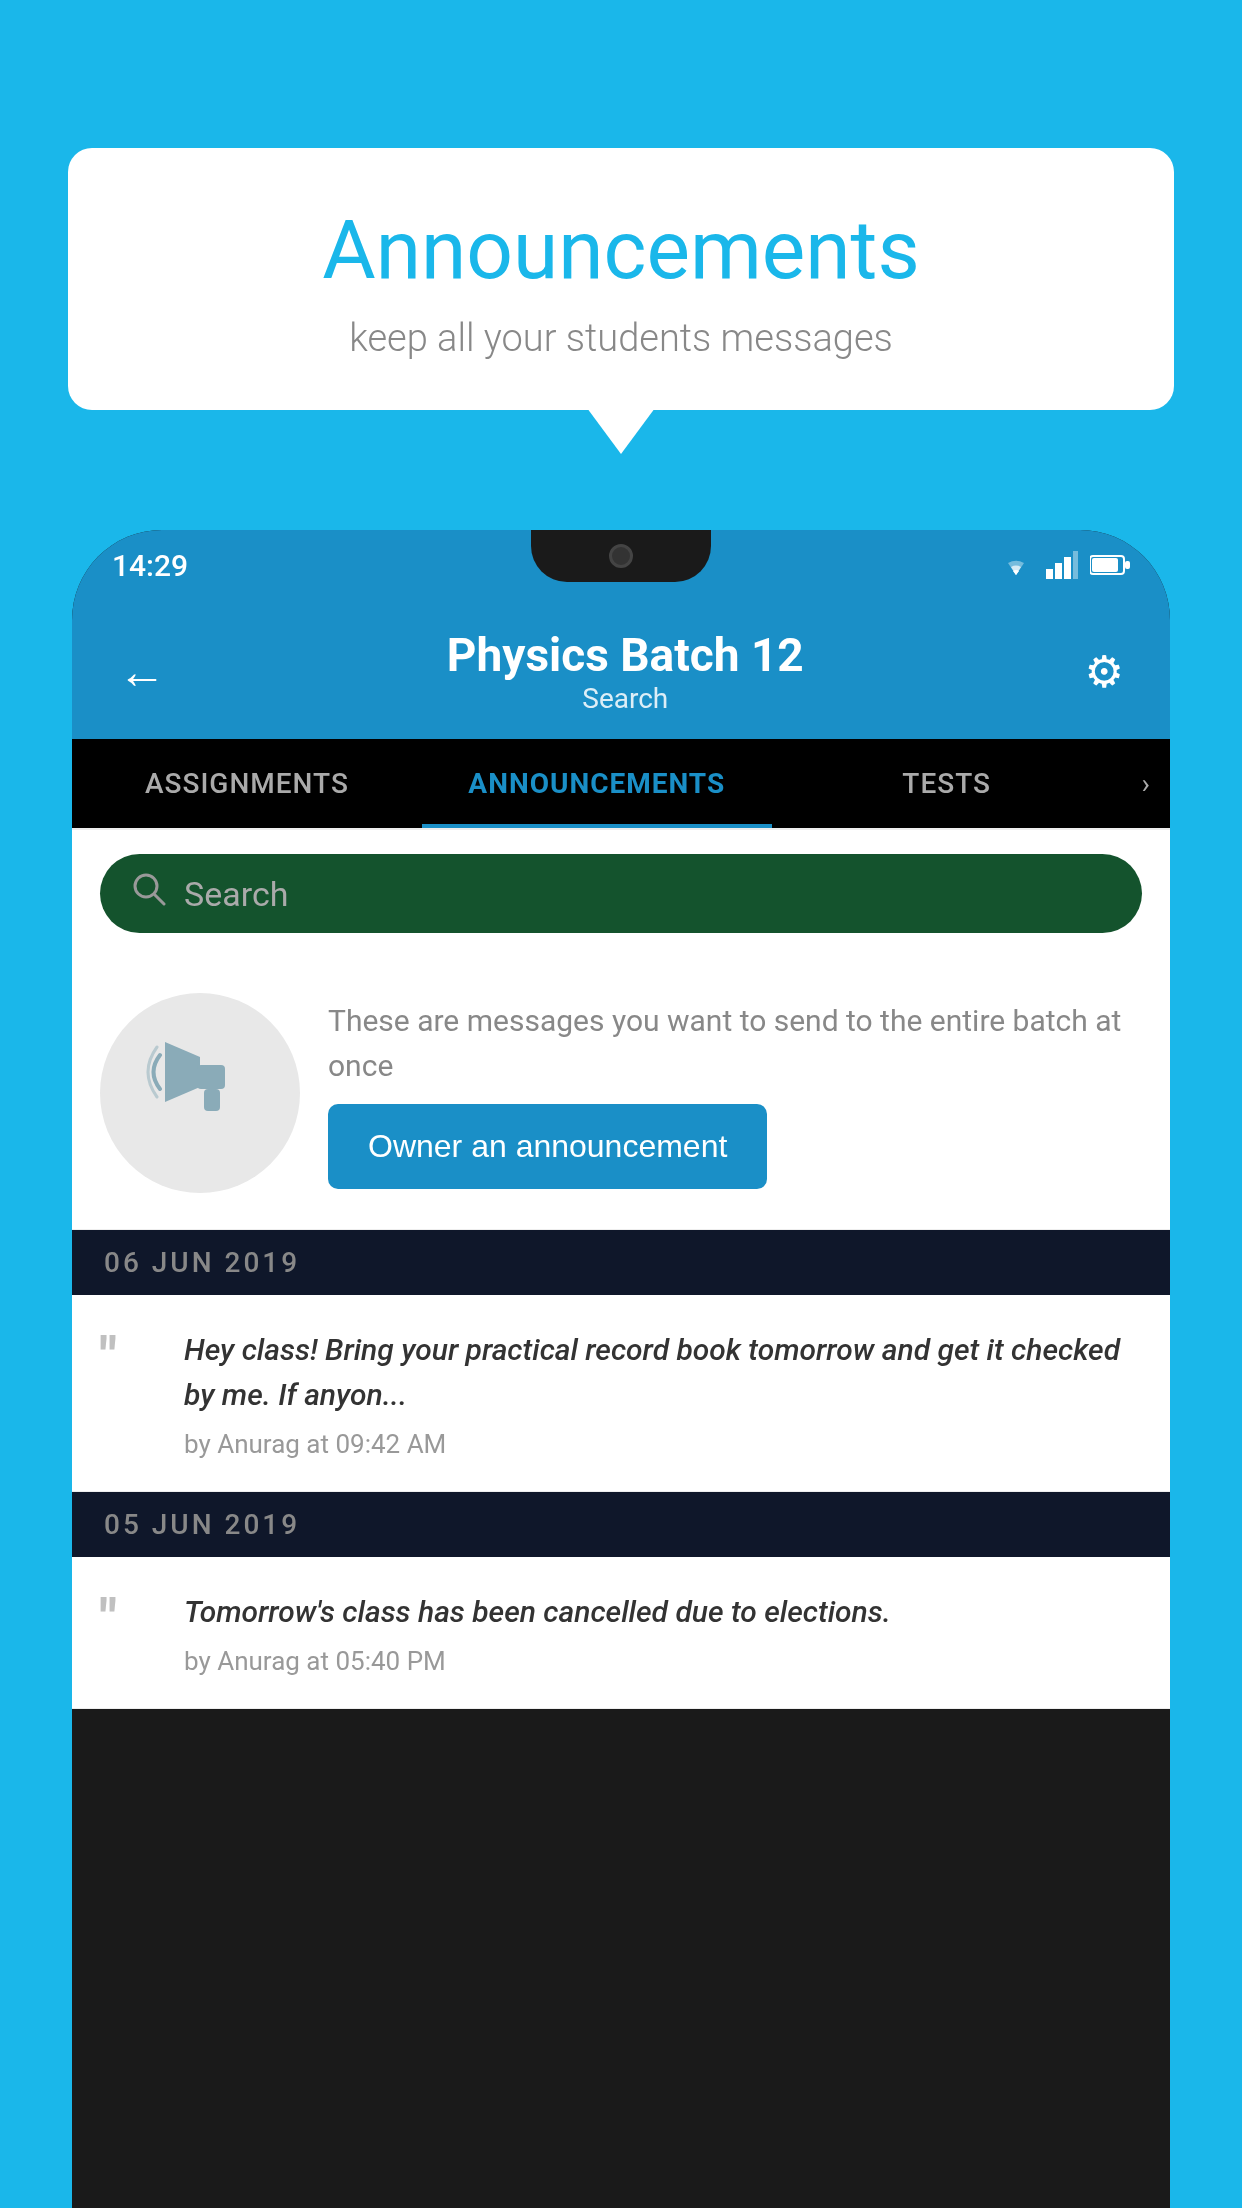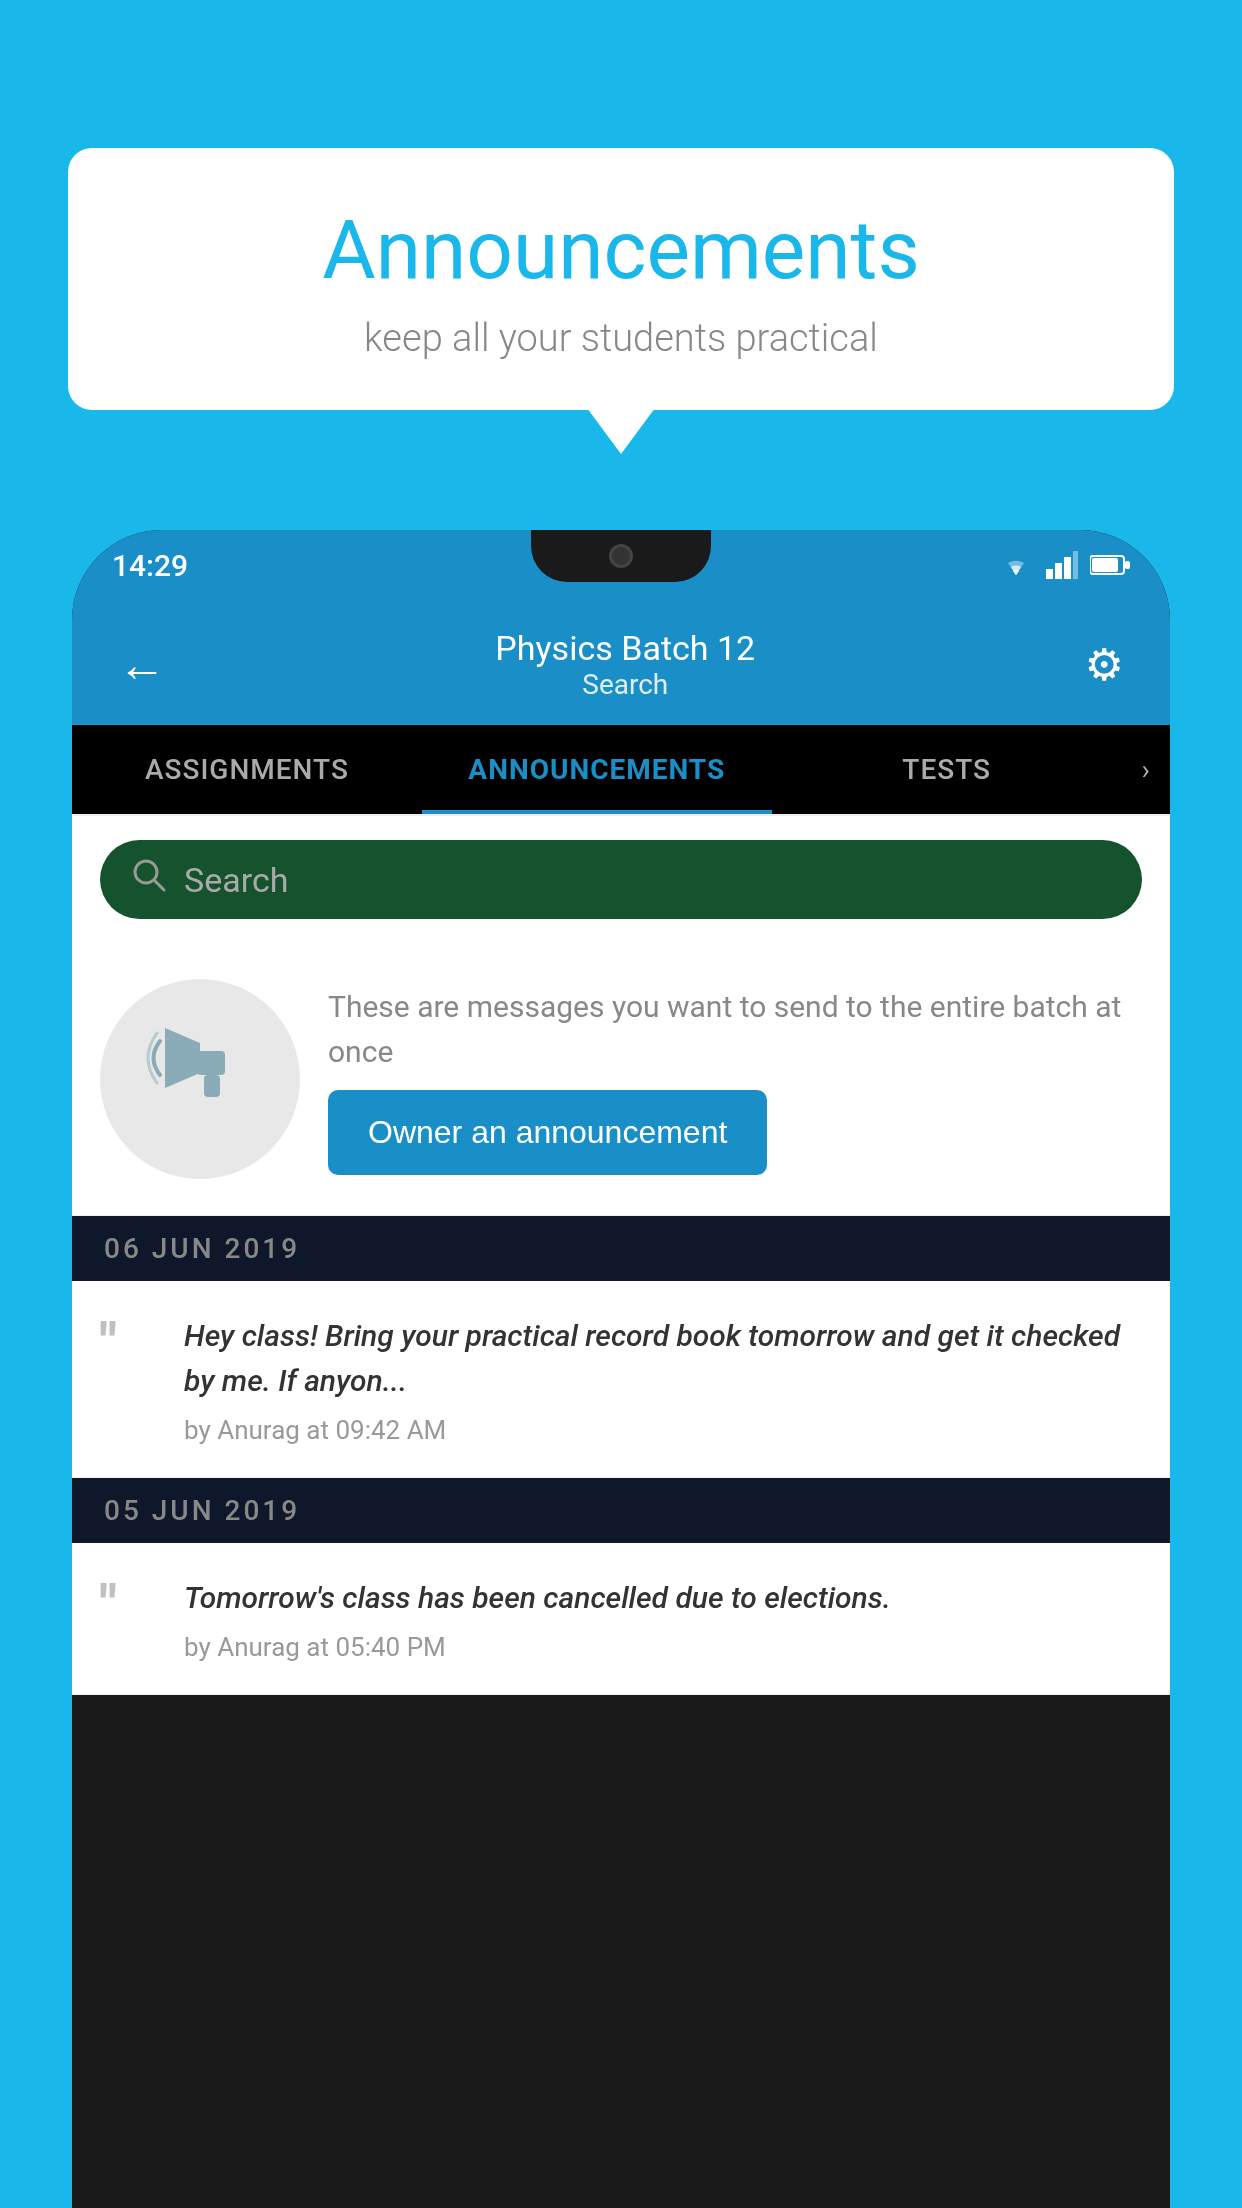--- a/index.html
+++ b/index.html
@@ -115,22 +115,22 @@
       display: flex;
       align-items: center;
       justify-content: space-between;
     }
     .header-title-block {
       text-align: center;
       flex: 1;
     }
     .header-title {
       color: white;
-      font-size: 34px;
-      font-weight: 400;
+      font-size: 46px;
+      font-weight: 700;
     }
     .header-subtitle {
       color: rgba(255,255,255,0.85);
       font-size: 28px;
     }
     .back-btn {
       color: white;
       font-size: 48px;
       cursor: pointer;
       padding: 6px;
@@ -278,21 +278,21 @@
     .announcement-meta {
       font-size: 26px;
       color: #999;
     }
   </style>
 </head>
 <body>
 
 <div class="speech-bubble">
   <div class="bubble-title">Announcements</div>
-  <div class="bubble-subtitle">keep all your students practical</div>
+  <div class="bubble-subtitle">keep all your students messages</div>
 </div>
 
 <div class="phone-container">
   <div class="phone-outer">
 
     <div class="phone-status-bar">
       <span class="status-time">14:29</span>
       <div class="notch">
         <div class="notch-camera"></div>
       </div>

